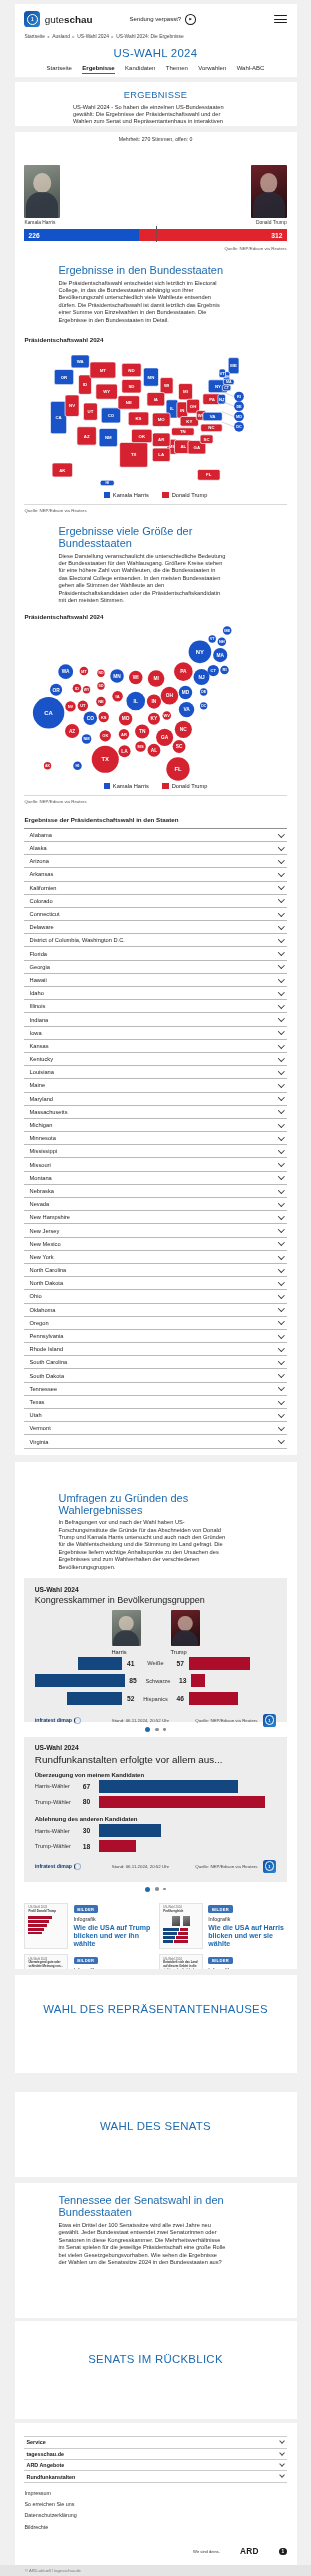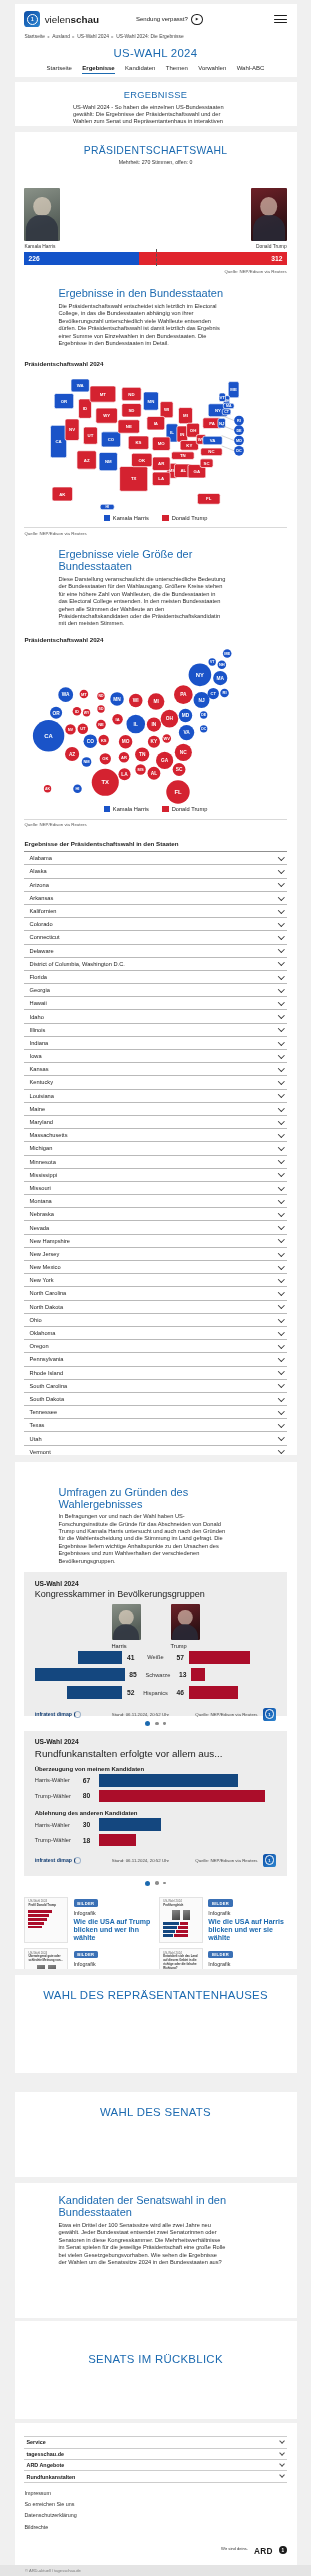--- a/index.html
+++ b/index.html
@@ -63,21 +63,21 @@
   .divider{border-top:0.5px solid #d9d9d9;margin:6.2px 9.9px 0}
   .source-l{font-size:4.4px;color:#555;margin:2.6px 9.9px 0}
   .acc-head{font-size:6.2px;font-weight:bold;margin:12.4px 9.9px 0}
   .states-list{margin:4.7px 9.9px 0;border-top:0.8px solid #8f8f8f}
   .srow{height:13.2px;box-sizing:border-box;border-bottom:0.5px solid #b9b9b9;display:flex;align-items:center;
         justify-content:space-between;padding:0 3.1px 0 5.2px;font-size:5.7px;color:#1d1d1d;cursor:pointer}
   .chev{width:3.6px;height:3.6px;border-right:0.8px solid #3a3a3a;border-bottom:0.8px solid #3a3a3a;transform:rotate(45deg);margin-top:-2.1px}
 
   
   #umfragen-card{height:507px;margin-top:6.2px}
-  #umfragen-card .h3{padding-top:24px}
+  #umfragen-card .h3{padding-top:30px}
   .gcard{background:#ededed;margin:7.3px 9.9px 0;padding:7.3px 10.4px;box-sizing:border-box}
   .gkicker{font-size:6.7px;font-weight:bold;color:#1d1d1d}
   .gtitle{font-size:9px;color:#1d1d1d;margin-top:2.6px}
   .gphotos{display:flex;justify-content:center;gap:30px;margin-top:5.2px}
   .gp{width:29px}
   .gp .photo{width:29px;height:36px}
   .gp .photo::before{top:5.2px;width:14.5px;height:15.6px}
   .gp .photo::after{top:19.7px;width:26px;height:17.6px}
   .gp-name{font-size:5.7px;color:#222;margin-top:2.1px}
   .demo-row{display:flex;align-items:center;height:17.6px}
@@ -123,53 +123,53 @@
   .mini-photos{display:flex;gap:3.1px;justify-content:center;margin-top:2.1px}
   .mini-photos .mp{width:7.8px;height:9.9px;background:linear-gradient(160deg,#888,#444)}
   .badge{display:inline-block;background:#3a70b5;color:#fff;font-size:4.1px;font-weight:bold;letter-spacing:0.3px;
          border-radius:1.6px;padding:1.3px 3.6px}
   .tkick{font-size:5.4px;color:#2f2f2f;margin-top:3.1px}
   .ttitle{font-size:7px;font-weight:bold;color:#1c6ab0;line-height:1.2;margin-top:1.6px}
 
   
   #house-card{height:98px;margin-top:6.2px}
   #senate-card{height:85px;margin-top:19px}
-  .bighead{font-size:11.4px;font-weight:500;color:#1c6ab0;text-align:center;letter-spacing:0.3px;padding-top:14px}
+  .bighead{font-size:11.4px;font-weight:500;color:#1c6ab0;text-align:center;letter-spacing:0.3px;padding-top:28px}
   #senres-card{height:135px;margin-top:6.2px}
   #senres-card .h3{padding-top:11.4px}
   #rueck-card{height:98px;margin-top:2.6px}
   #rueck-card .bighead{padding-top:32px}
 
   
   #footer-card{height:142px;margin-top:4.1px}
   .facc{margin:13.5px 9.9px 0;border-bottom:0.5px solid #ccc}
   .frow{height:10.4px;border-top:0.5px solid #ccc;display:flex;align-items:center;justify-content:space-between;
         font-size:5.4px;font-weight:bold;color:#222;padding:0 2.1px;cursor:pointer}
   .frow .chev{width:3.1px;height:3.1px;border-width:0.8px;border-color:#555}
   .flinks{margin:7.3px 9.9px 0}
   .flink{font-size:5.4px;color:#333;margin-top:5.2px;cursor:pointer}
-  .ardlogo{position:absolute;right:9.9px;bottom:8.3px;display:flex;align-items:flex-start;gap:6px}
+  .ardlogo{position:absolute;right:9.9px;bottom:8.3px;display:flex;align-items:center;gap:20px}
   .ardlogo .claim{font-size:4.1px;color:#333}
   .ardlogo .ard{font-size:8.3px;font-weight:bold;color:#1d1d1d;letter-spacing:0.3px}
   .ardcirc{width:7.8px;height:7.8px;border-radius:50%;background:#1d1d1d;color:#fff;font-size:4.7px;font-weight:bold;
            display:flex;align-items:center;justify-content:center}
   #bottombar{width:311px;height:12px;background:#e4e4e4;display:flex;align-items:center}
   #bottombar span{font-size:4.1px;color:#777;margin-left:25px}
 
   svg text{font-family:"Liberation Sans",sans-serif;font-weight:bold;fill:#fff}
 </style>
 </head>
 <body>
 
 <div class="card" id="header-card">
   <div class="topbar">
     <div class="applogo">
         <div class="ring">1</div>
       </div>
-    <div class="brand"><span>vielen</span><b>schau</b></div>
+    <div class="brand"><span>gute</span><b>schau</b></div>
     <div class="sendung">
       <span>Sendung verpasst?</span>
       <span class="playicon">▶</span>
     </div>
     <div class="burger">
         <span></span>
         <span></span>
         <span></span>
       </div>
   </div>
@@ -192,21 +192,20 @@
       <div class="tab">Wahl-ABC</div>
     </div>
 </div>
 
 <div class="card" id="intro-card">
   <div class="h2">ERGEBNISSE</div>
   <div class="intro-txt">US-Wahl 2024 - So haben die einzelnen US-Bundesstaaten gewählt: Die Ergebnisse der Präsidentschaftswahl und der Wahlen zum Senat und Repräsentantenhaus in interaktiven Grafiken.</div>
 </div>
 
 <div class="card" id="main-card">
-  <div class="h2b">PRÄSIDENTSCHAFTSWAHL</div>
   <div class="majnote">Mehrheit: 270 Stimmen, offen: 0</div>
 
   <div class="pres-top">
     <div class="photo-wrap left">
       <div class="photo harris"></div>
       <div class="photo-name">Kamala Harris</div>
     </div>
     <div class="photo-wrap right">
       <div class="photo trump"></div>
       <div class="photo-name">Donald Trump</div>
@@ -873,21 +872,21 @@
 
 <div class="card" id="house-card">
   <div class="bighead">WAHL DES REPRÄSENTANTENHAUSES</div>
 </div>
 
 <div class="card" id="senate-card">
   <div class="bighead">WAHL DES SENATS</div>
 </div>
 
 <div class="card" id="senres-card">
-  <div class="h3">Kandidaten der Senatswahl in den Bundesstaaten</div>
+  <div class="h3">Tennessee der Senatswahl in den Bundesstaaten</div>
   <div class="para">Etwa ein Drittel der 100 Senatssitze wird alle zwei Jahre neu gewählt. Jeder Bundesstaat entsendet zwei Senatorinnen oder Senatoren in diese Kongresskammer. Die Mehrheitsverhältnisse im Senat spielen für die jeweilige Präsidentschaft eine große Rolle bei vielen Gesetzgebungsvorhaben. Wie sehen die Ergebnisse der Wahlen um die Senatssitze 2024 in den Bundesstaaten aus?</div>
 </div>
 
 <div class="card" id="rueck-card">
   <div class="bighead">SENATS IM RÜCKBLICK</div>
 </div>
 
 <div class="card" id="footer-card">
   <div class="facc" id="footer-acc">
       <div class="frow">

